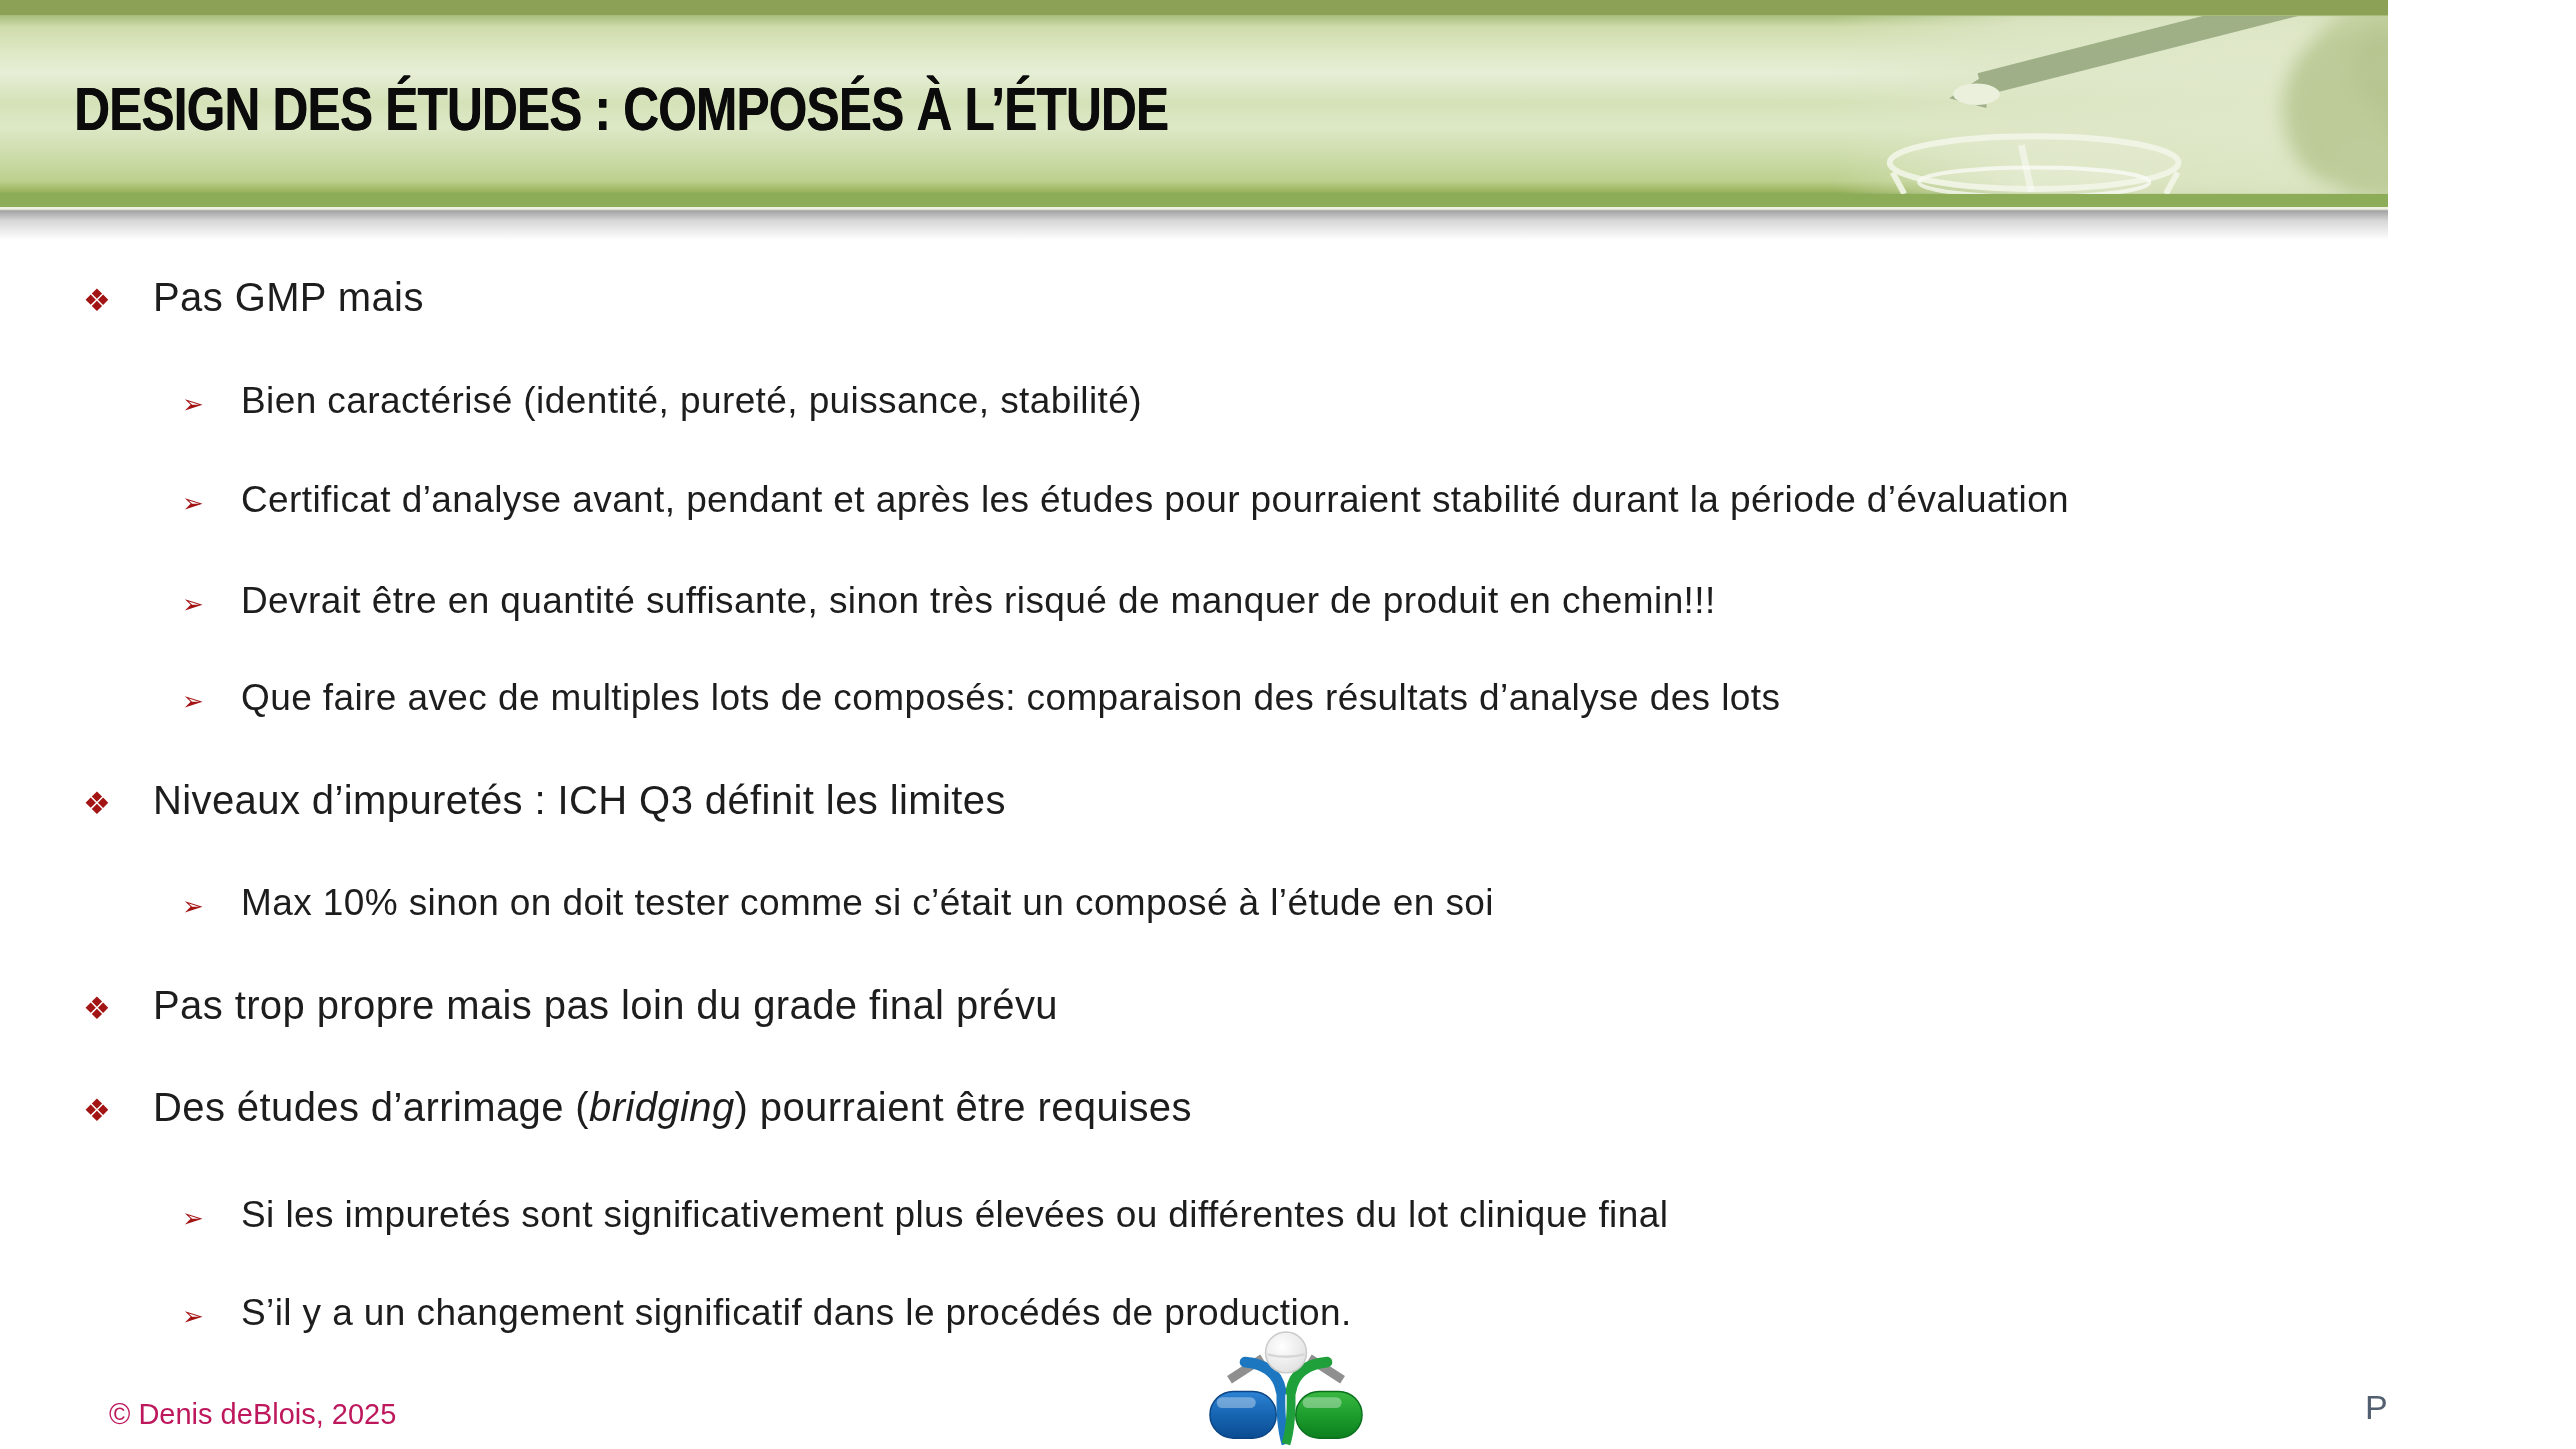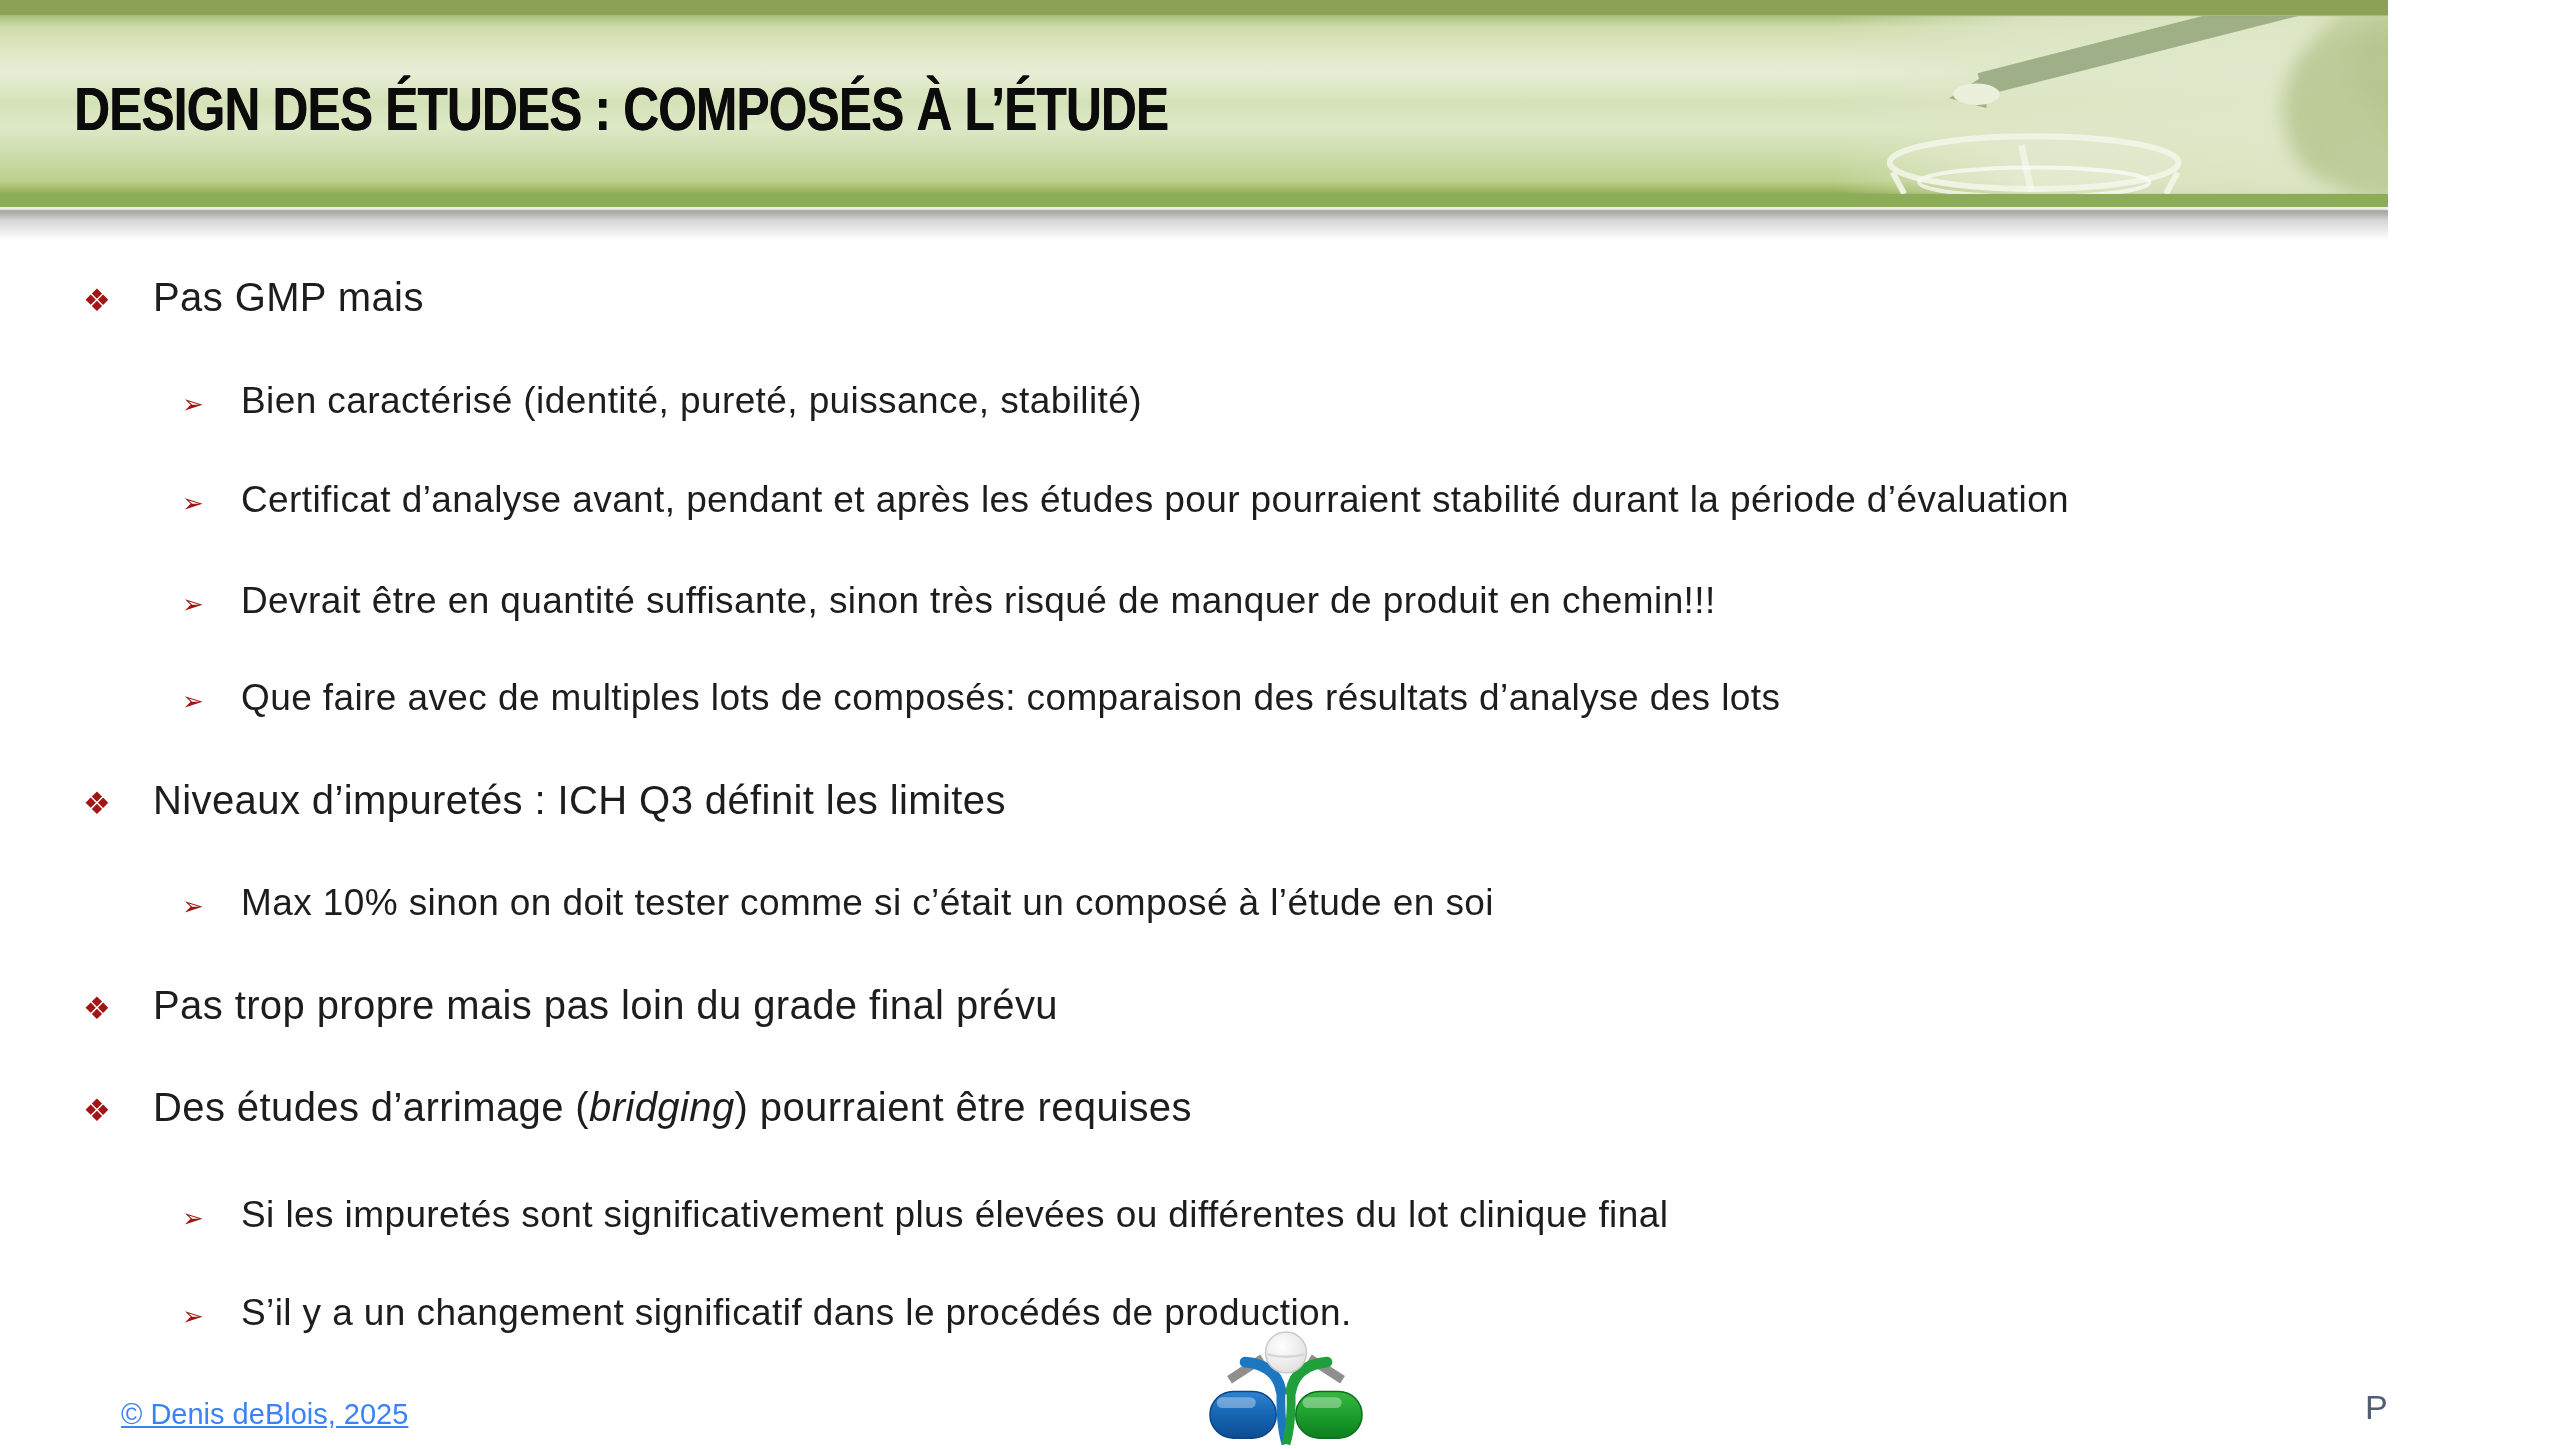--- a/index.html
+++ b/index.html
@@ -49,21 +49,21 @@
   .row{position:absolute;display:flex;align-items:baseline;white-space:nowrap;line-height:53px;}
   .row .txt{color:#1d1d1d;letter-spacing:0.4px;}
   .l1{left:83px;font-size:40px;}
   .l2{left:182px;font-size:37px;}
   .mk{font-family:"DejaVu Sans",sans-serif;color:#a31414;flex:0 0 auto;}
   .l1 .mk{width:70px;font-size:31px;}
   .l2 .mk{width:59px;font-size:26px;}
   .txt em{font-style:italic;text-align:center;}
 
   
-  .copyright{position:absolute;left:121px;top:1398px;font-size:29px;color:#3b82f6;text-decoration:underline;}
+  .copyright{position:absolute;left:109px;top:1398px;font-size:29px;color:#be185d;}
   .org-label{position:absolute;left:2365px;top:1388px;font-size:34px;color:#525f70;letter-spacing:1px;}
   .page-number{position:absolute;left:2494px;top:1397px;font-size:51px;font-weight:normal;color:#14532d;}
   .logo{position:absolute;left:1202px;top:1329px;width:168px;height:117px;}
 </style>
 </head>
 <body>
 
 <div class="slide">
 
   <div class="header">

